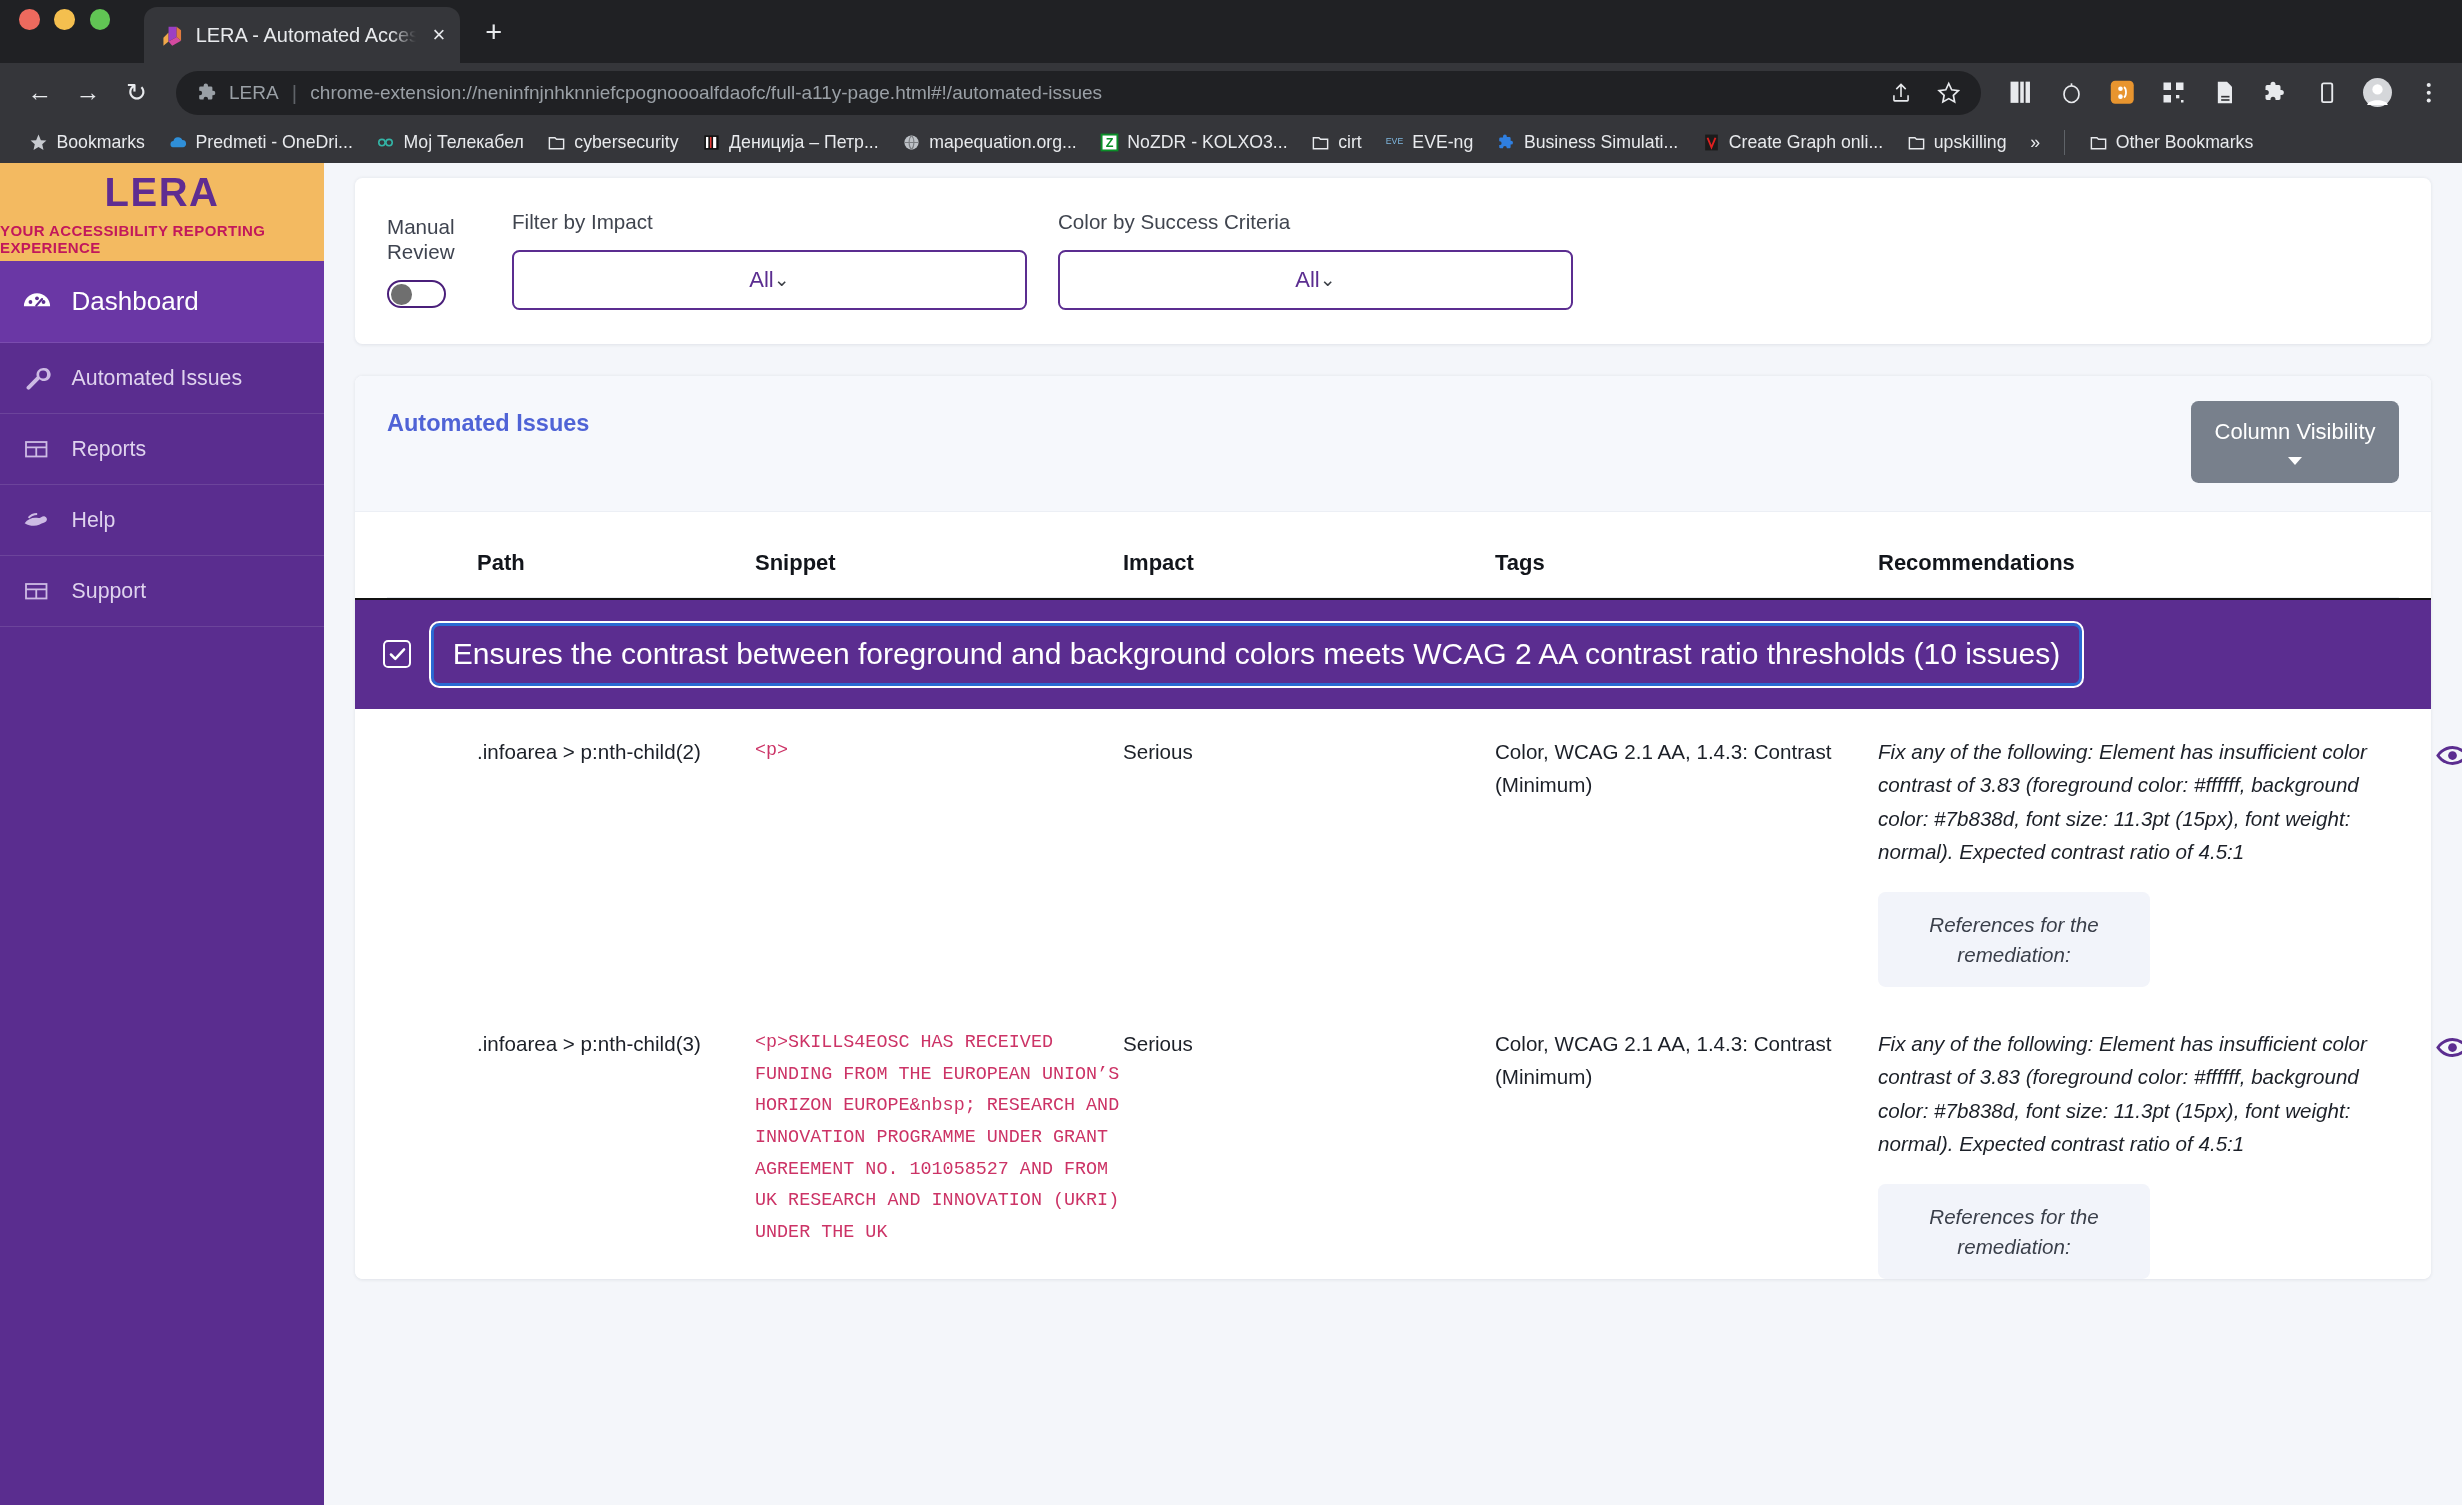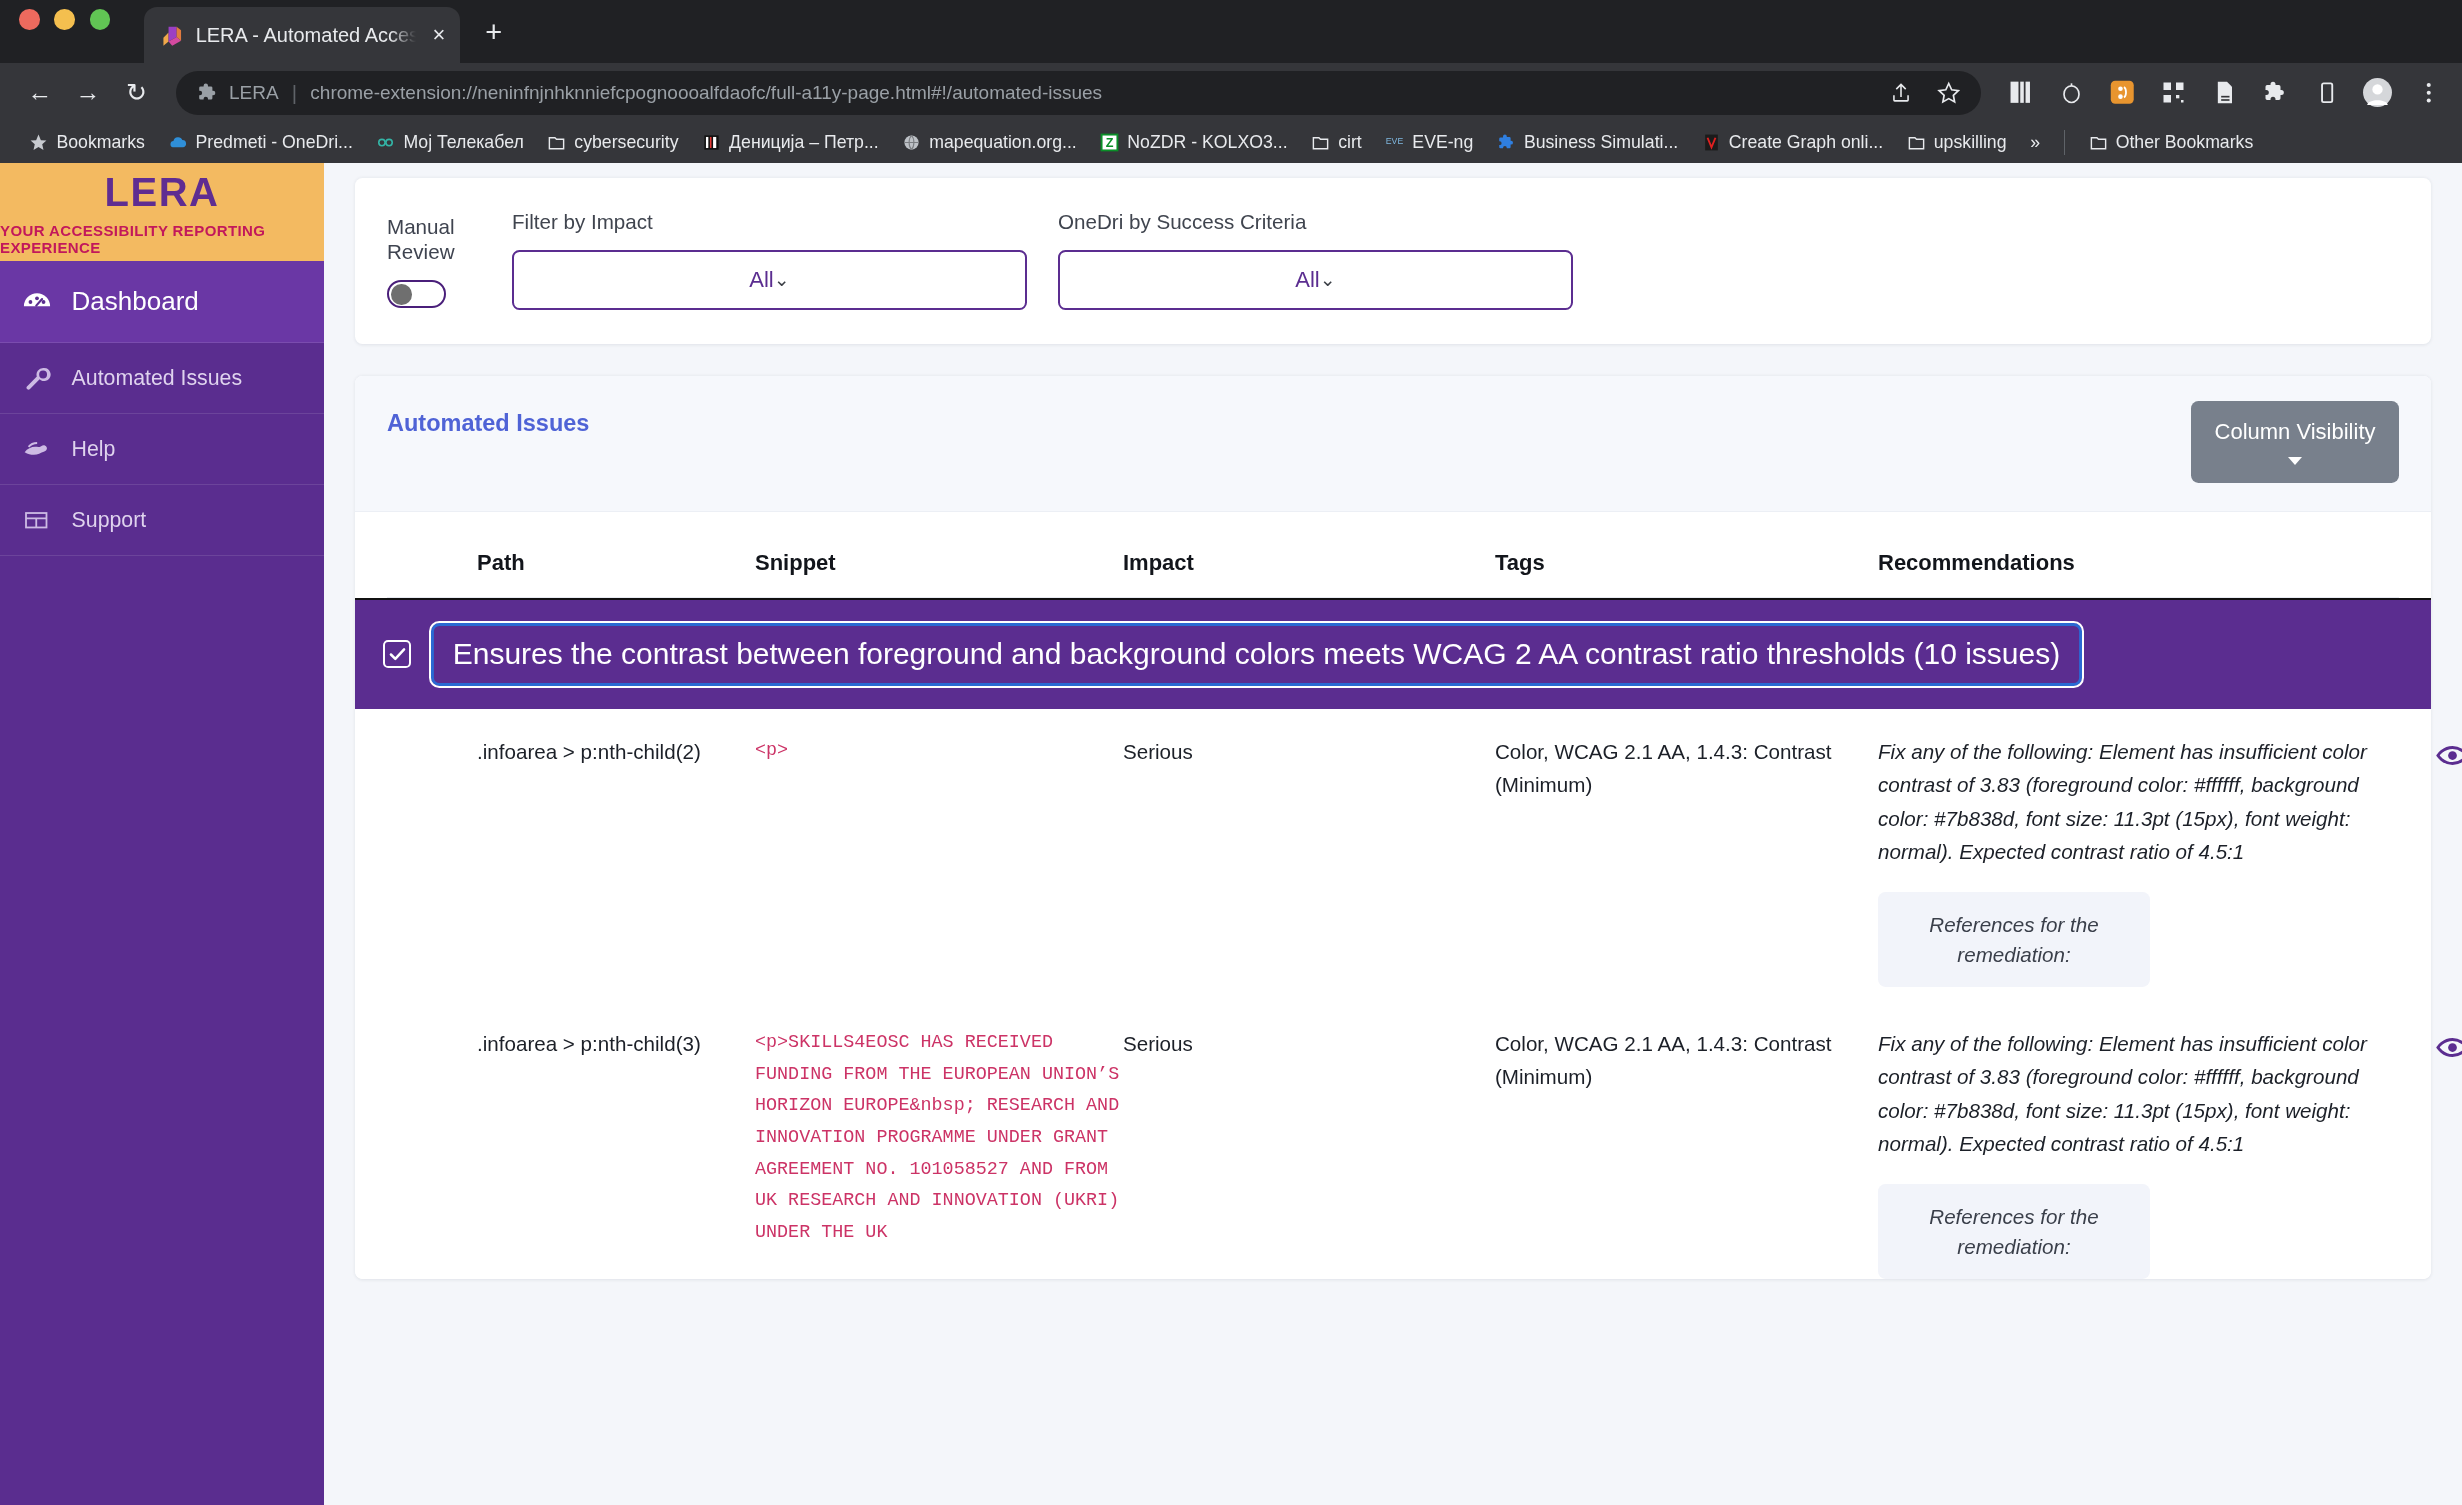--- a/index.html
+++ b/index.html
@@ -439,20 +439,29 @@
 
       <div class="nav-item dim">
         <span class="nav-ic">
           <svg viewBox="0 0 44 44" width="29" height="29" fill="#cdbbe4">
               <path d="M32 6a10 10 0 0 0-9.5 13.1L7.5 34.1a3 3 0 0 0 4.2 4.2l15-15A10 10 0 1 0 32 6zm0 4a6 6 0 1 1 0 12 6 6 0 0 1 0-12z"></path>
             </svg>
         </span>
         <span class="nav-label">Automated Issues</span>
       </div>
 
+      <div class="nav-item dim">
+        <span class="nav-ic">
+          <svg viewBox="0 0 44 44" width="26.5" height="26.5" fill="none" stroke="#cdbbe4" stroke-width="3">
+              <rect x="5" y="10" width="34" height="24"></rect>
+              <path d="M5 19h34M22 19v15"></path>
+            </svg>
+        </span>
+        <span class="nav-label">Reports</span>
+      </div>
 
       <div class="nav-item dim">
         <span class="nav-ic">
           <svg viewBox="0 0 44 44" width="29" height="29" fill="#cdbbe4">
               <path d="M4 26c4-5 10-8 16-8 4 0 6 1 9-1 3-2 6-2 8 1 2 3 0 6-3 7-6 2-10 5-16 5-5 0-9-1-14-4z"></path>
               <path d="M10 18c3-4 8-6 13-6" stroke="#cdbbe4" stroke-width="3" fill="none"></path>
             </svg>
         </span>
         <span class="nav-label">Help</span>
       </div>
@@ -482,21 +491,21 @@
 
           <div class="field">
             <div class="field-label">Filter by Impact</div>
             <div class="select">
               <span class="select-val">All</span>
               <span class="select-caret">⌄</span>
             </div>
           </div>
 
           <div class="field second">
-            <div class="field-label">OneDri by Success Criteria</div>
+            <div class="field-label">Color by Success Criteria</div>
             <div class="select">
               <span class="select-val">All</span>
               <span class="select-caret">⌄</span>
             </div>
           </div>
         </div>
       </div>
 
       <div class="card issues-card">
         <div class="issues-head">

